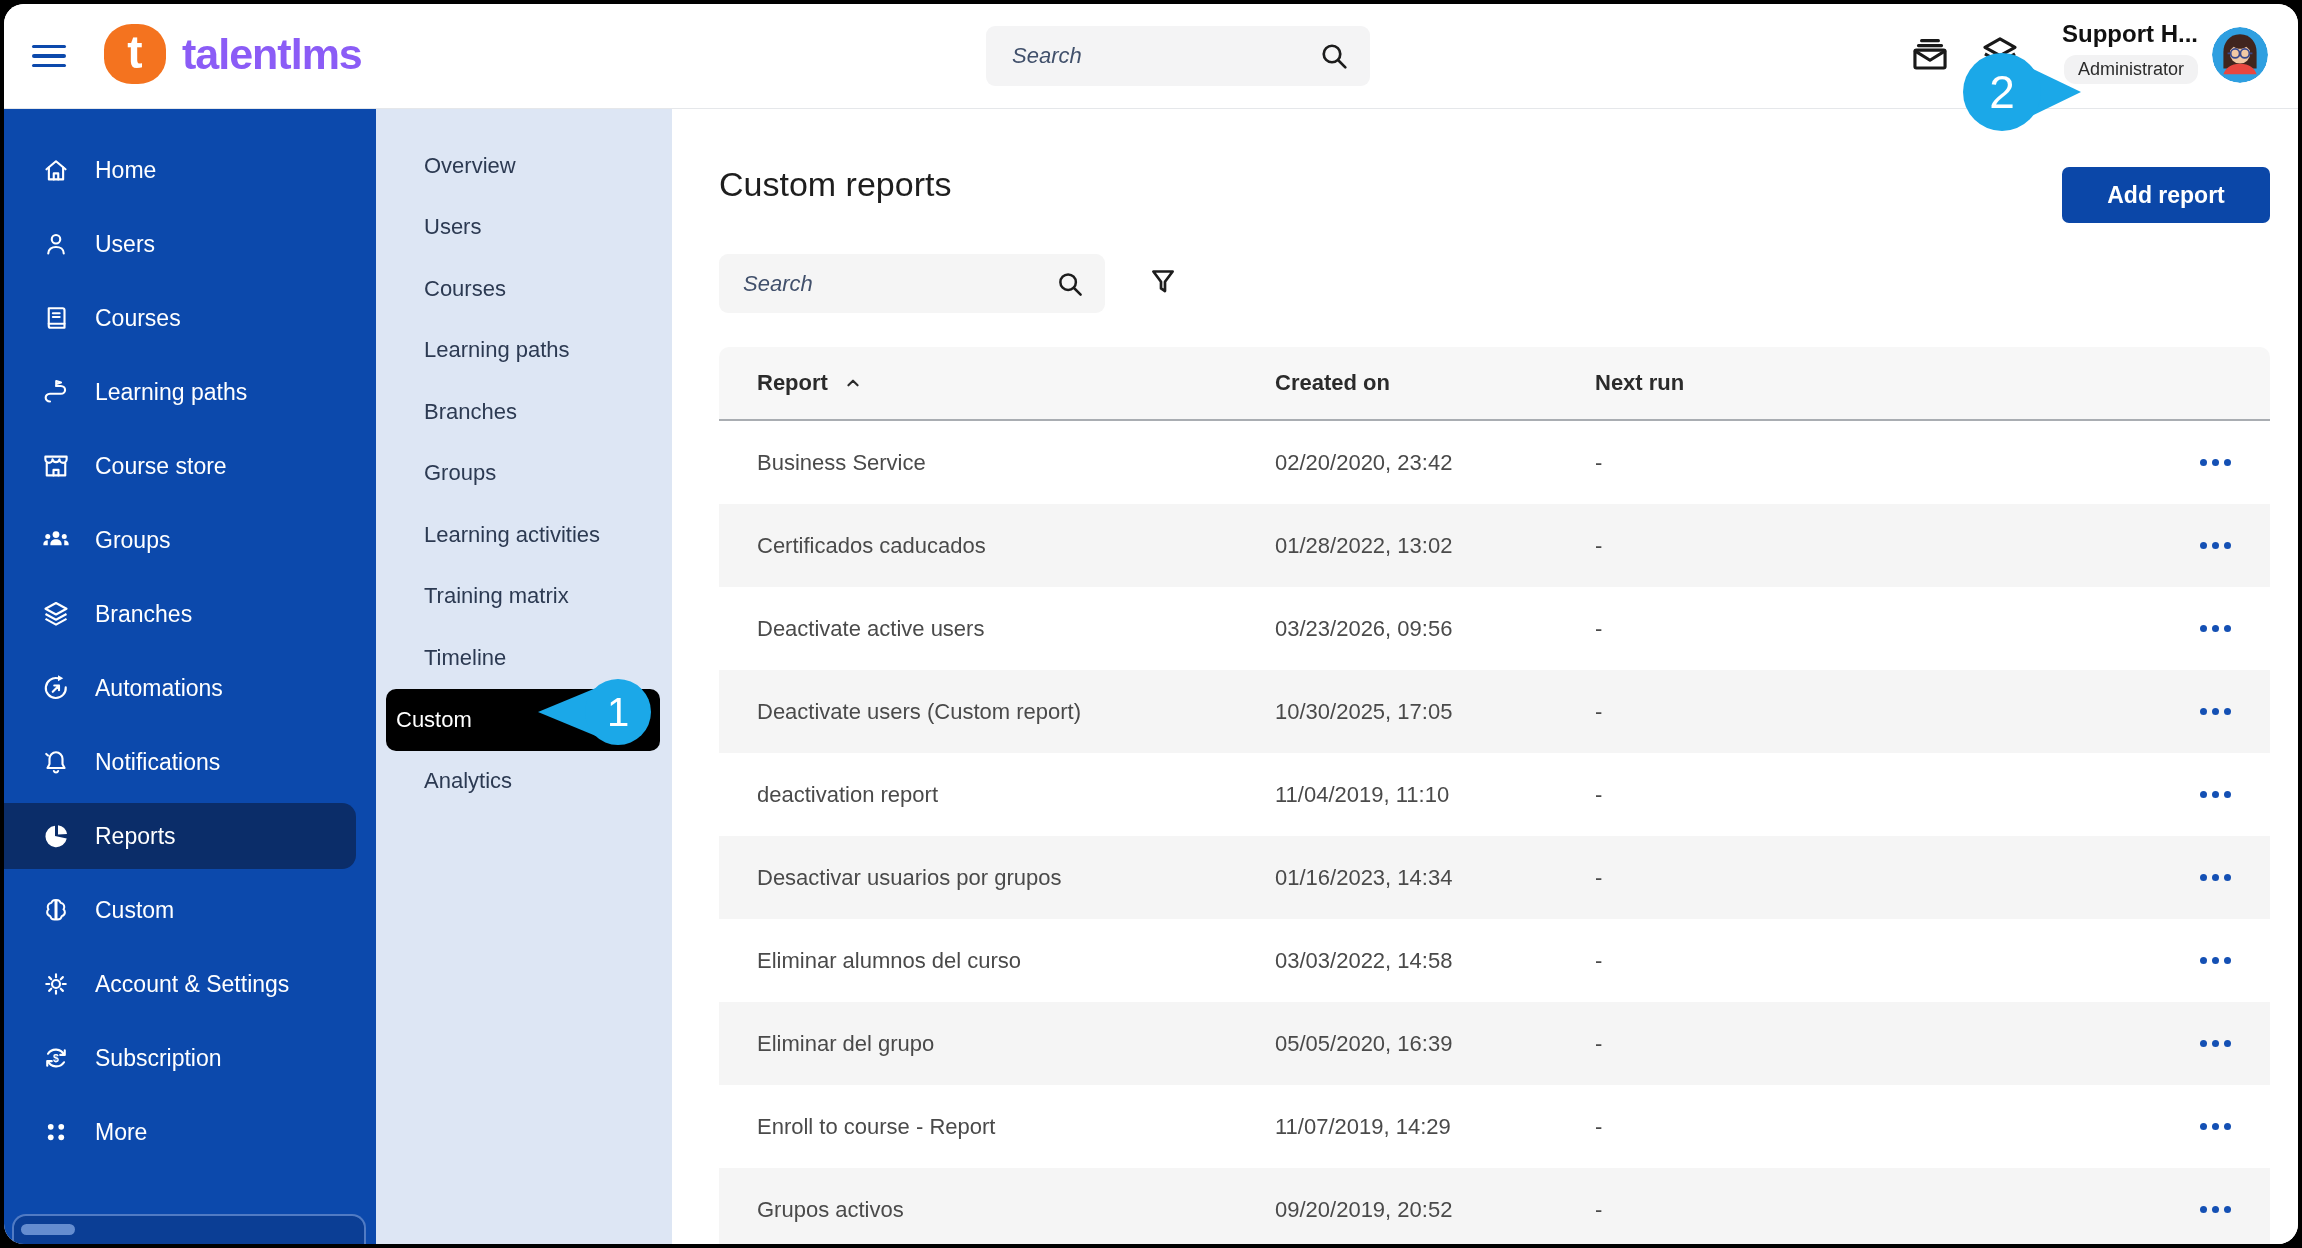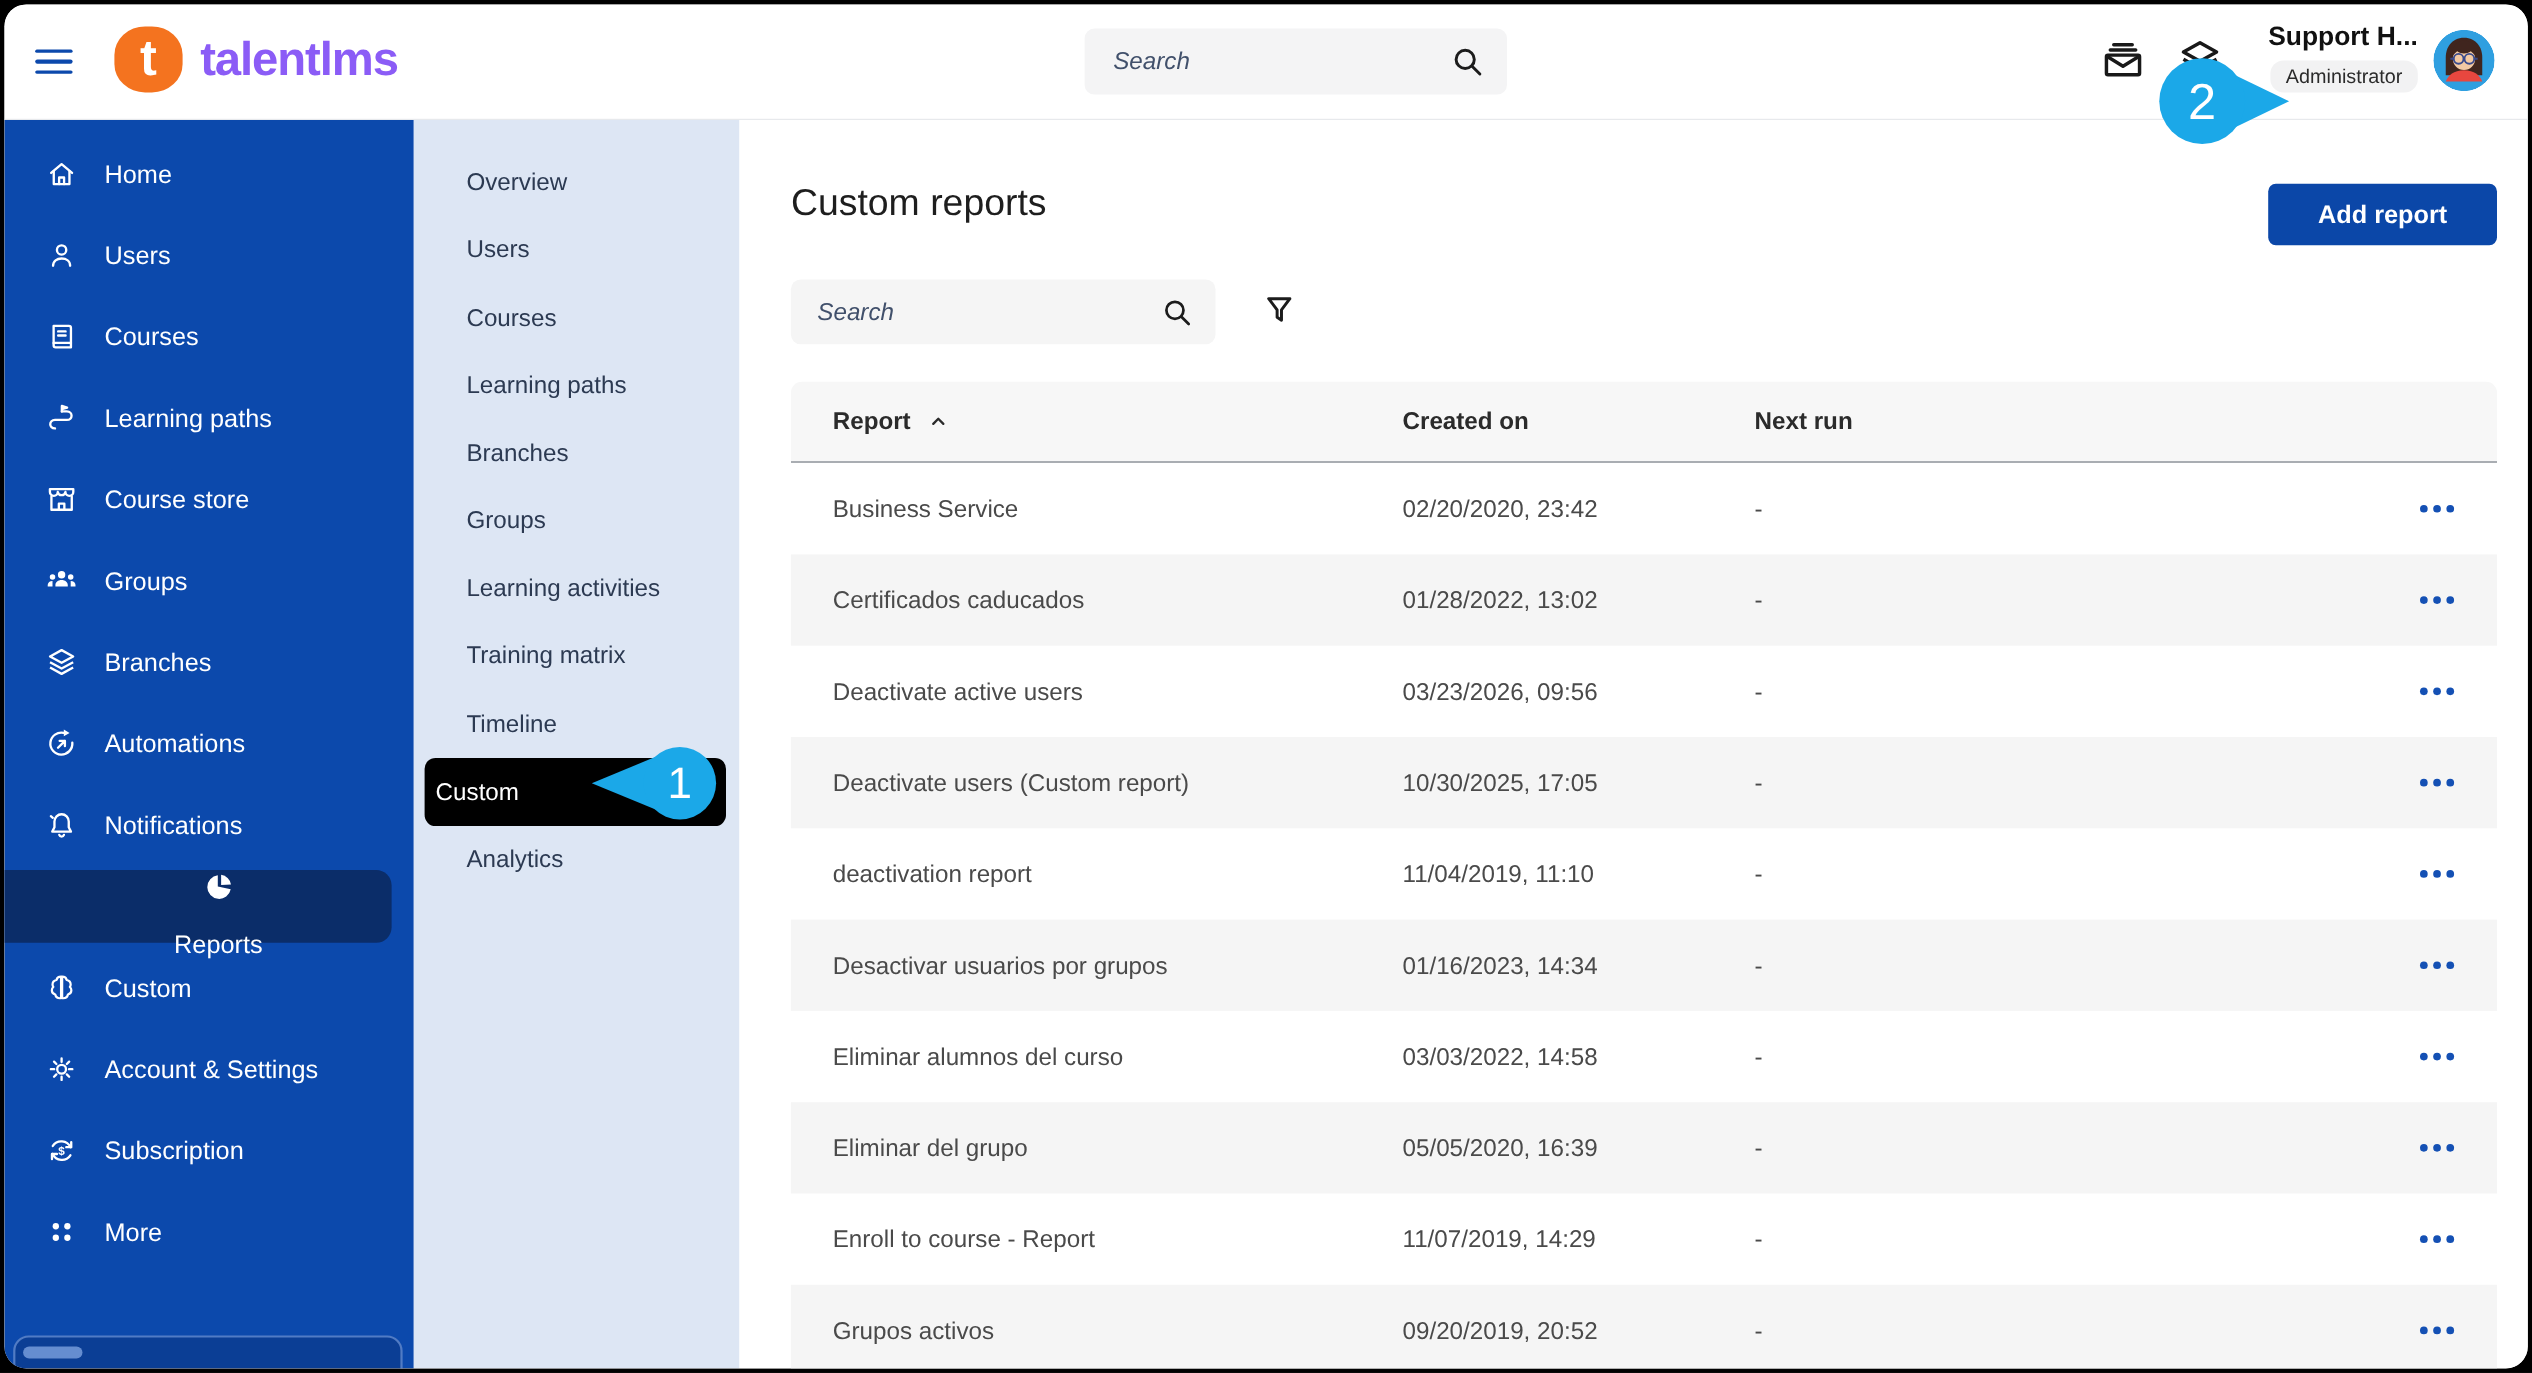--- a/index.html
+++ b/index.html
@@ -26,26 +26,26 @@
   .icon-btn { position:absolute; top:30px; width:44px; height:44px; border:none; background:none; cursor:pointer; }
   .user-meta { position:absolute; right:100px; top:16px; text-align:right; }
   .user-name { font-size:24px; font-weight:700; color:#111; }
   .user-role { display:inline-block; margin-top:7px; background:#f2f2f3; border-radius:12px;
     padding:4px 14px; font-size:18px; color:#2b2b2b; }
   .avatar { position:absolute; right:30px; top:23px; width:56px; height:56px; border-radius:50%;
     overflow:hidden; cursor:pointer; }
 
   
   .sidebar { position:absolute; top:105px; bottom:0; left:0; width:372px; background:#0C49AC;
-    padding-top:12px; z-index:3; }
+    padding-top:24px; z-index:3; }
   .nav-item { height:74px; display:flex; align-items:center; gap:24px; padding-left:37px;
     color:#fff; font-size:23px; font-weight:500; cursor:pointer; }
   .nav-item svg { flex:0 0 30px; }
   .nav-item.active { height:66px; margin:4px 20px 4px 0; padding-left:37px;
-    background:#0B2D69; border-radius:0 14px 14px 0;flex-direction:column; }
+    background:#0B2D69; border-radius:0 14px 14px 0; }
   .side-scroll { position:absolute; left:8px; right:10px; bottom:-16px; height:46px;
     border:2px solid rgba(140,175,235,.55); border-radius:14px; background:rgba(6,30,80,.25); }
   .side-scroll i { position:absolute; left:7px; top:8px; width:54px; height:11px; border-radius:6px;
     background:rgba(150,185,240,.65); }
 
   
   .subnav { position:absolute; top:105px; bottom:0; left:372px; width:296px; background:#DDE6F4;
     padding-top:26px; z-index:2; }
   .sub-item { height:61.5px; display:flex; align-items:center; padding-left:48px;
     font-size:22px; color:#2c3a52; cursor:pointer; }

